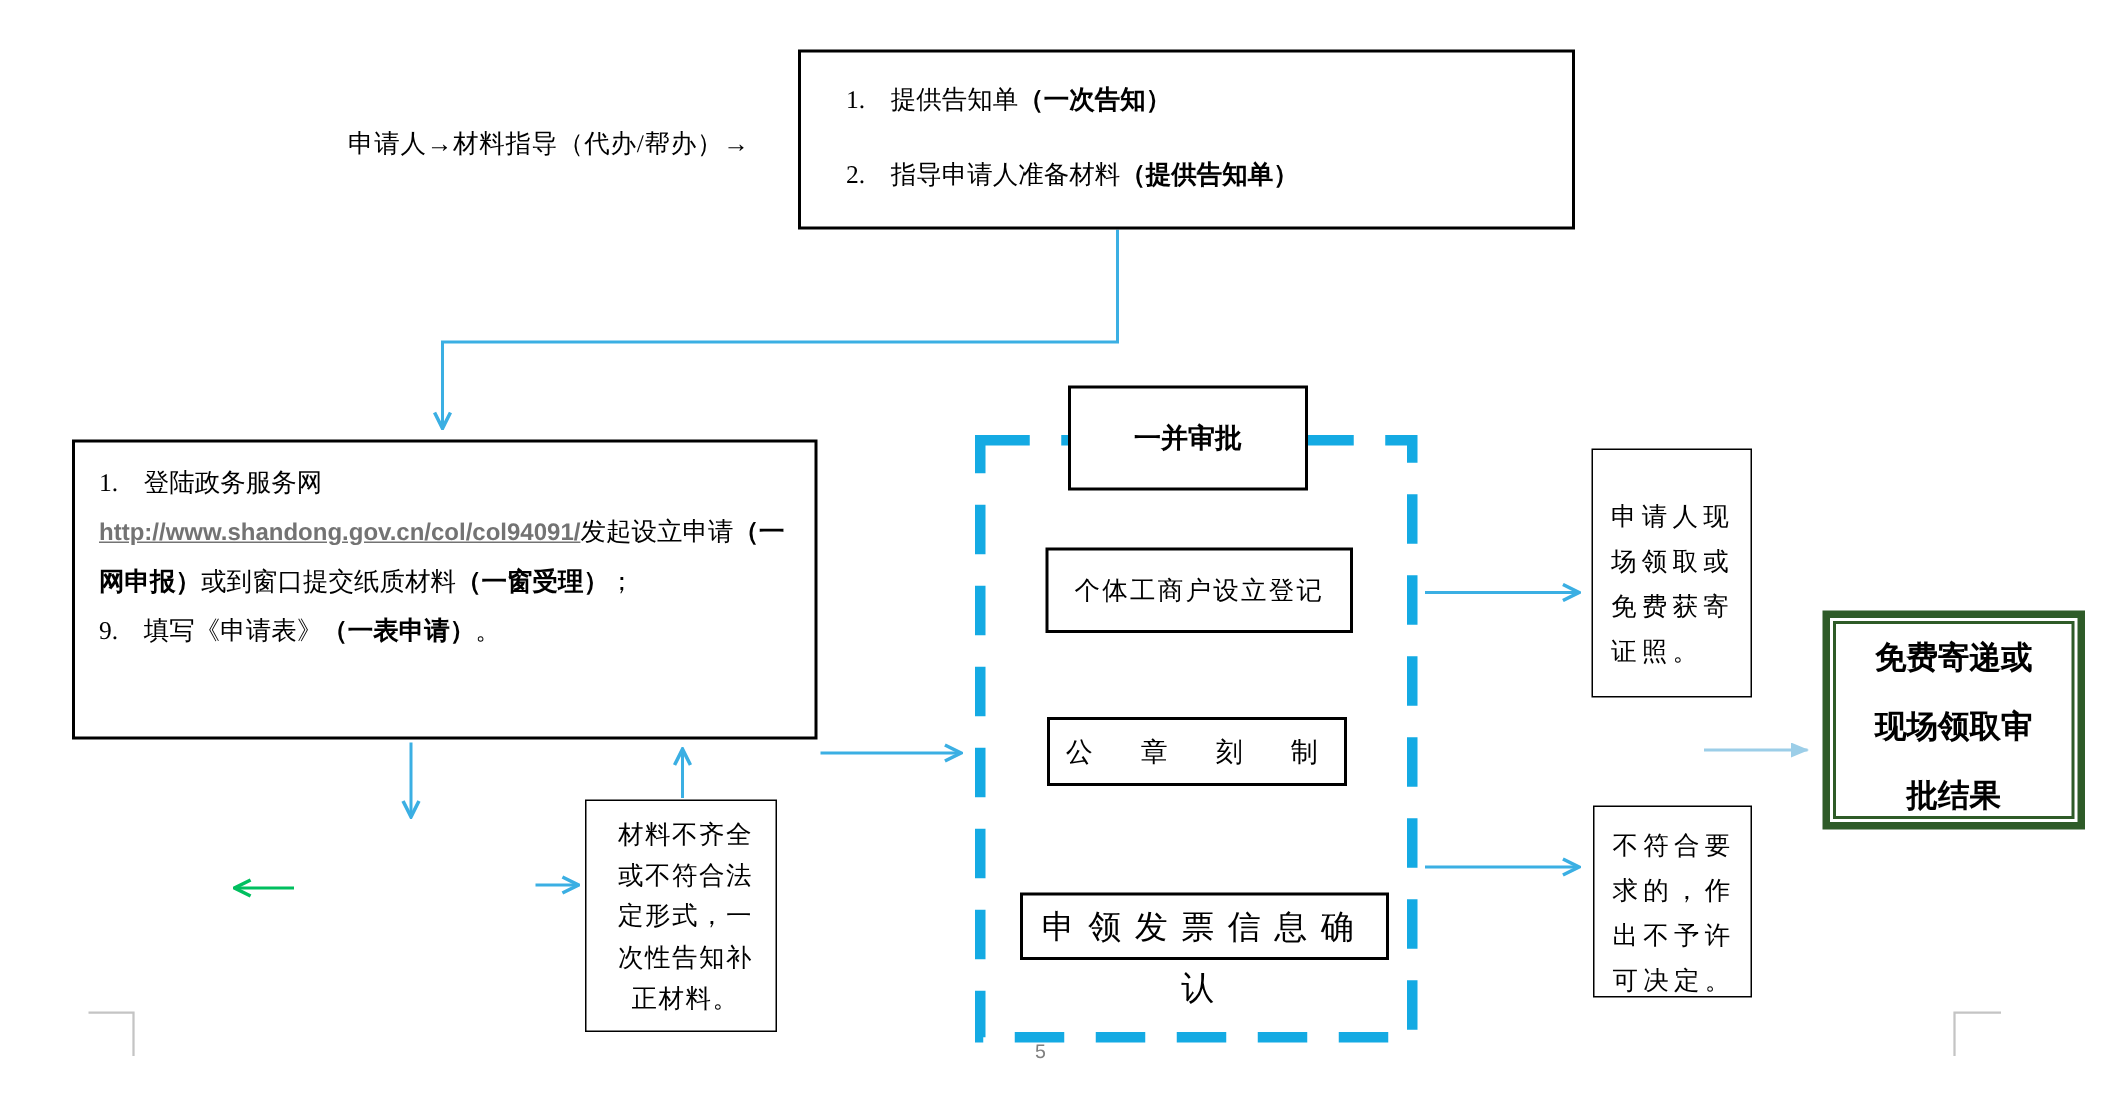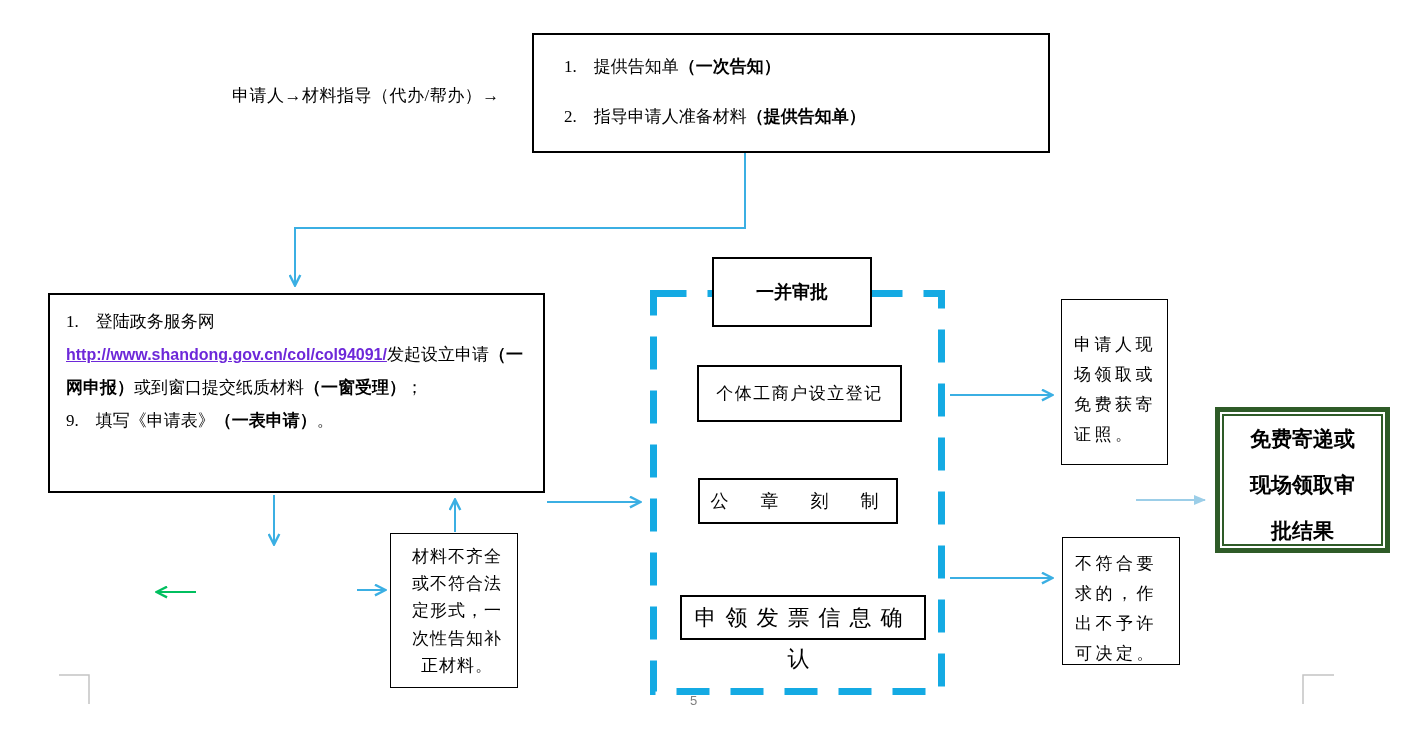--- a/index.html
+++ b/index.html
@@ -11,33 +11,33 @@
   .box{position:absolute;background:#fff;border:2px solid #000;box-sizing:border-box;z-index:2;}
   .thin{border-width:1.5px;}
   b,.bold{font-weight:700;}
   .intro{
     position:absolute;left:232px;top:84px;font-size:17px;z-index:2;letter-spacing:0.5px;
   }
   .notice{left:532px;top:33px;width:518px;height:120px;padding:20px 10px 0 30px;font-size:17px;}
   .notice .l2{margin-top:27px;}
   .apply{left:48px;top:293px;width:497px;height:200px;padding:10px 12px 0 16px;font-size:17px;line-height:1.95;}
   .link{
-    color:#6d28d9;text-decoration:underline;cursor:pointer;
+    color:#737373;text-decoration:underline;cursor:pointer;
     font-family:"Liberation Sans","DejaVu Sans",sans-serif;font-size:16px;font-weight:700;margin-top:30px;
   }
   .window{left:198px;top:549px;width:157px;height:98px;text-align:center;font-size:17px;padding-top:14px;}
   .window .l2{margin-top:16px;}
   .rejectform{left:38px;top:548px;width:114px;height:102px;font-size:17px;line-height:1.85;padding:10px 8px 0 12px;}
   .supplement{left:390px;top:533px;width:128px;height:155px;font-size:17px;line-height:1.6;padding:9px 10px 0 16px;letter-spacing:1px;text-align:center;}
   .joint-title{left:712px;top:257px;width:160px;height:70px;line-height:66px;text-align:center;font-size:18px;font-weight:700;}
   .regbox{left:697px;top:365px;width:205px;height:57px;line-height:53px;text-align:center;font-size:17px;letter-spacing:1.5px;}
   .sealbox{left:698px;top:478px;width:200px;height:46px;line-height:42px;text-align:center;font-size:18px;letter-spacing:7px;}
   .invoicebox{left:680px;top:595px;width:246px;height:45px;line-height:41px;text-align:center;font-size:22px;letter-spacing:9px;}
   .receive{left:1061px;top:299px;width:107px;height:166px;font-size:17px;letter-spacing:3.5px;line-height:1.76;padding:30px 6px 0 12px;}
-  .deny{left:1062px;top:537px;width:118px;height:128px;font-size:17px;letter-spacing:3.5px;line-height:1.76;padding:11px 6px 0 12px;}
+  .deny{left:1062px;top:537px;width:106px;height:128px;font-size:17px;letter-spacing:3.5px;line-height:1.76;padding:11px 6px 0 12px;}
   .result{
     left:1215px;top:407px;width:175px;height:146px;border:5px solid #2E5B28;padding:2px;
   }
   .result-inner{
     width:100%;height:100%;box-sizing:border-box;border:2px solid #2E5B28;
     display:flex;justify-content:center;text-align:center;
   }
   .result-text{
     width:112px;font-weight:700;font-size:21px;line-height:2.18;
     font-family:"Liberation Sans","DejaVu Sans",sans-serif;

